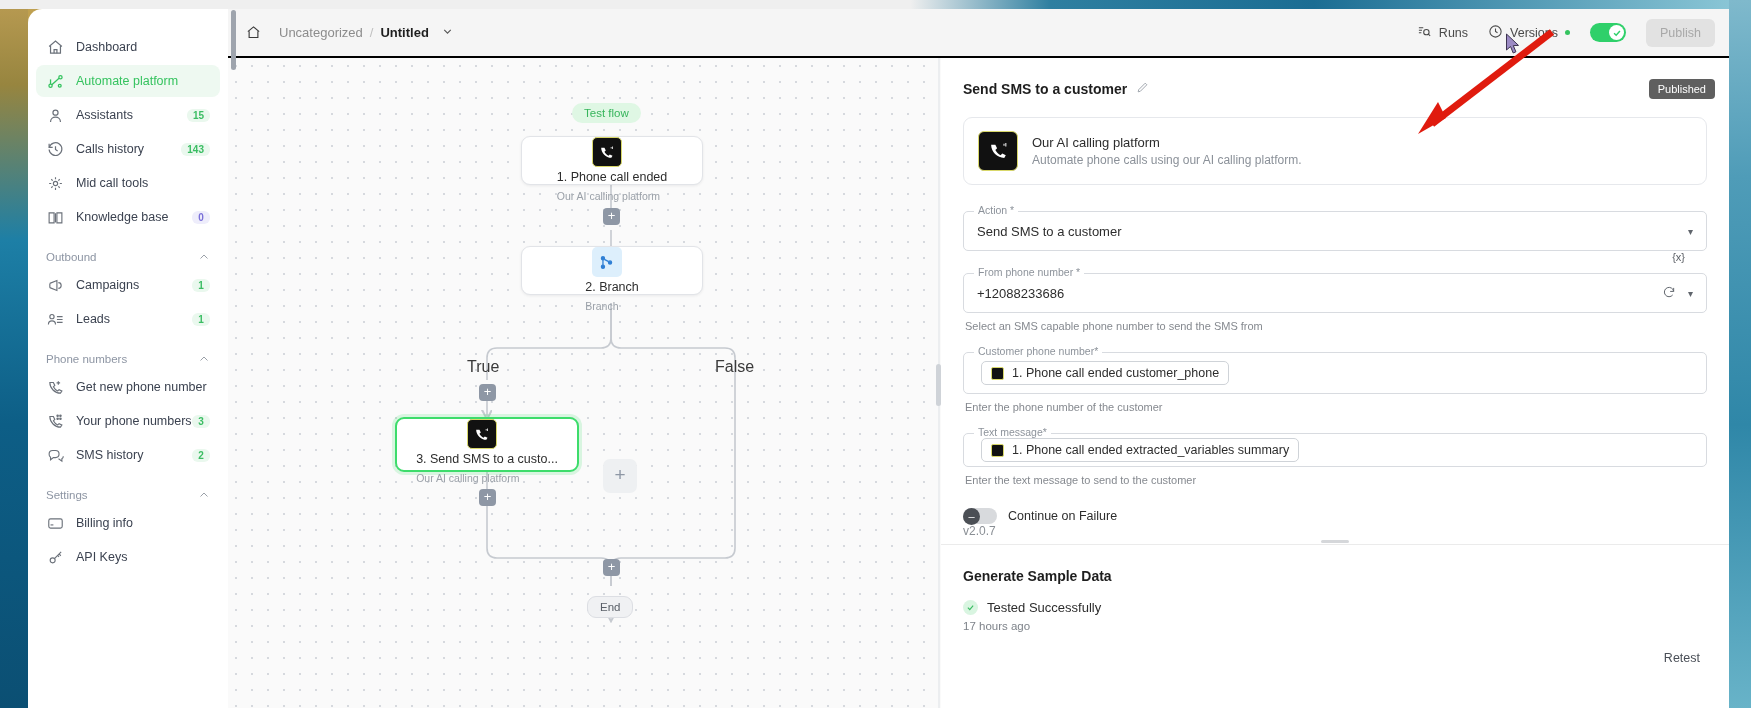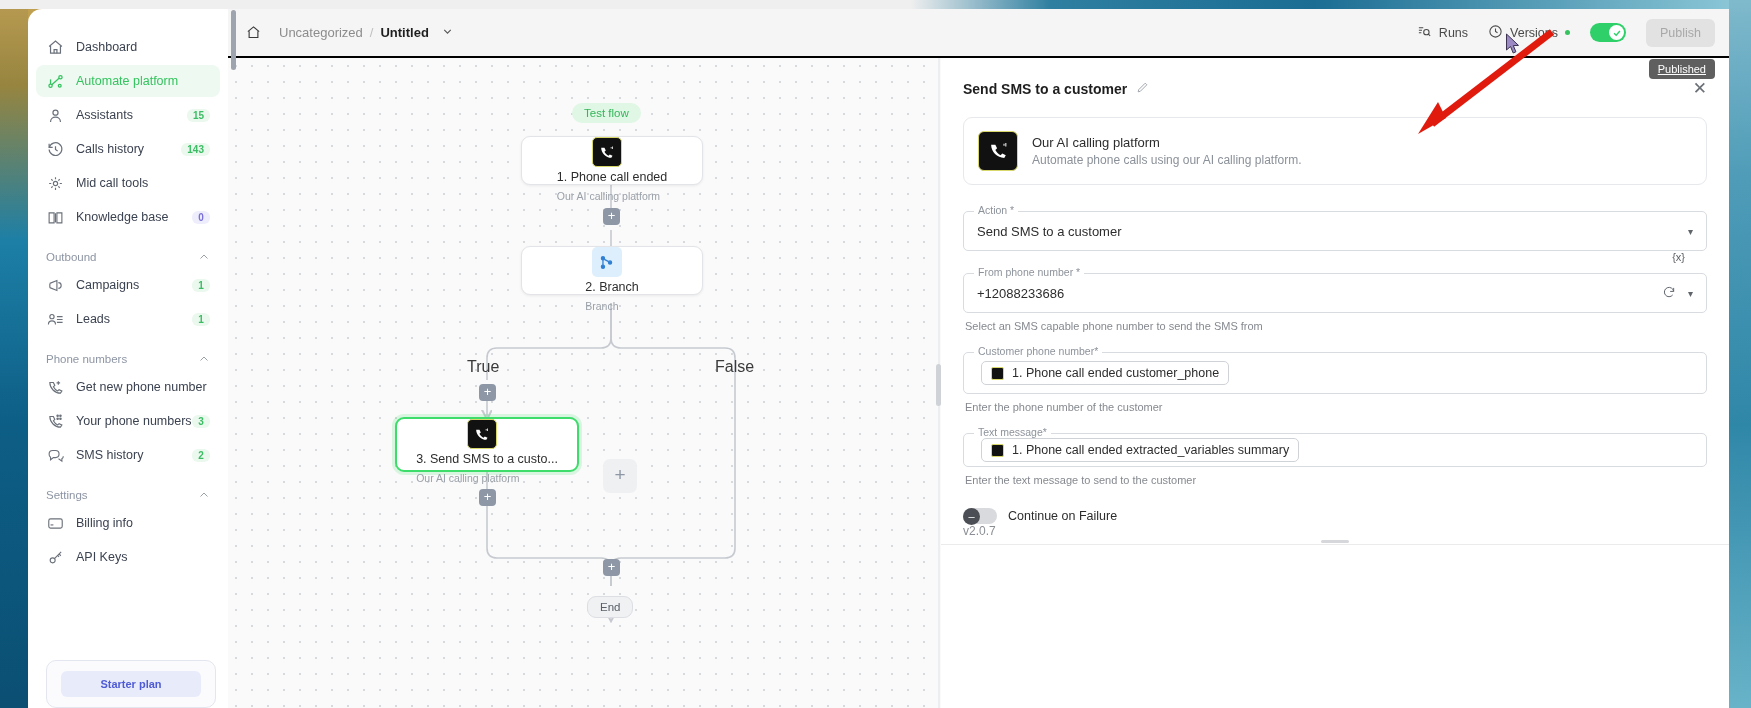--- a/index.html
+++ b/index.html
@@ -91,22 +91,22 @@
   }
   .toggle .knob {
     width:15px; height:15px; border-radius:50%; background:#fff;
     display:flex; align-items:center; justify-content:center;
   }
   .publish-btn {
     background:#e2e2e2; color:#a8a8a8; font-size:12.5px; border-radius:6px;
     padding:7px 14px; cursor:default;
   }
   .tooltip {
-    position:absolute; right:14px; top:50px; background:#5f5f5f; color:#fff;
-    font-size:11px; padding:4px 9px; border-radius:4px; white-space:nowrap; z-index:40;text-decoration:underline;
+    position:absolute; right:14px; top:70px; background:#5f5f5f; color:#fff;
+    font-size:11px; padding:4px 9px; border-radius:4px; white-space:nowrap; z-index:40;
   }
 
   
   #canvas {
     position:absolute; left:0; top:49px; width:708px; height:650px;
     background-color:#fafafa;
     background-image:radial-gradient(#d6d9de 1px, transparent 1px);
     background-size:16px 16px;
     overflow:hidden;
   }
@@ -383,23 +383,20 @@
     <div class="nav-item">
       <span class="nav-ico">
         <svg width="17" height="17" viewBox="0 0 24 24" fill="none" stroke="#6b717a" stroke-width="1.6">
             <circle cx="8" cy="16" r="3.5"></circle>
             <path d="M10.5 13.5 20 4M17 7l2.5 2.5M15 9l2 2"></path>
           </svg>
       </span>
       <span class="nav-label">API Keys</span>
     </div>
 
-    <div class="plan-card">
-      <div class="plan-btn">Starter plan</div>
-    </div>
   </div>
 
   <div id="main">
 
     <div id="topbar">
       <div class="crumb">
         <span class="home">
           <svg width="15" height="15" viewBox="0 0 24 24" fill="none" stroke="#3a3a3a" stroke-width="1.8">
               <path d="M3 10.5 12 3l9 7.5"></path>
               <path d="M5 10v10h14V10"></path>
@@ -607,20 +604,33 @@
           </span>
           <span class="togl">Continue on Failure</span>
         </div>
 
       </div>
 
       <div class="vtag" style="bottom:170px;">v2.0.7</div>
       <div class="p-divider"></div>
       <div class="grip"></div>
 
+      <div class="bottom">
+        <div class="b-title">Generate Sample Data</div>
+        <div class="b-row">
+          <span class="okdot">
+            <svg width="9" height="9" viewBox="0 0 24 24" fill="none" stroke="#3bbd63" stroke-width="3.2">
+                <path d="M5 12.5l5 5L19 7"></path>
+              </svg>
+          </span>
+          <span class="b-stat">Tested Successfully</span>
+        </div>
+        <div class="b-time">17 hours ago</div>
+        <div class="retest">Retest</div>
+      </div>
     </div>
   </div>
 
   <div class="resizer"></div>
 
   <svg id="arrow" viewBox="0 0 180 120">
     <path d="M172 6 L52 98" stroke="#e01b0e" stroke-width="7" fill="none"></path>
     <path d="M38 108 L66 92 L58 76 Z" fill="#e01b0e"></path>
   </svg>
   <span class="cursor-ic">

